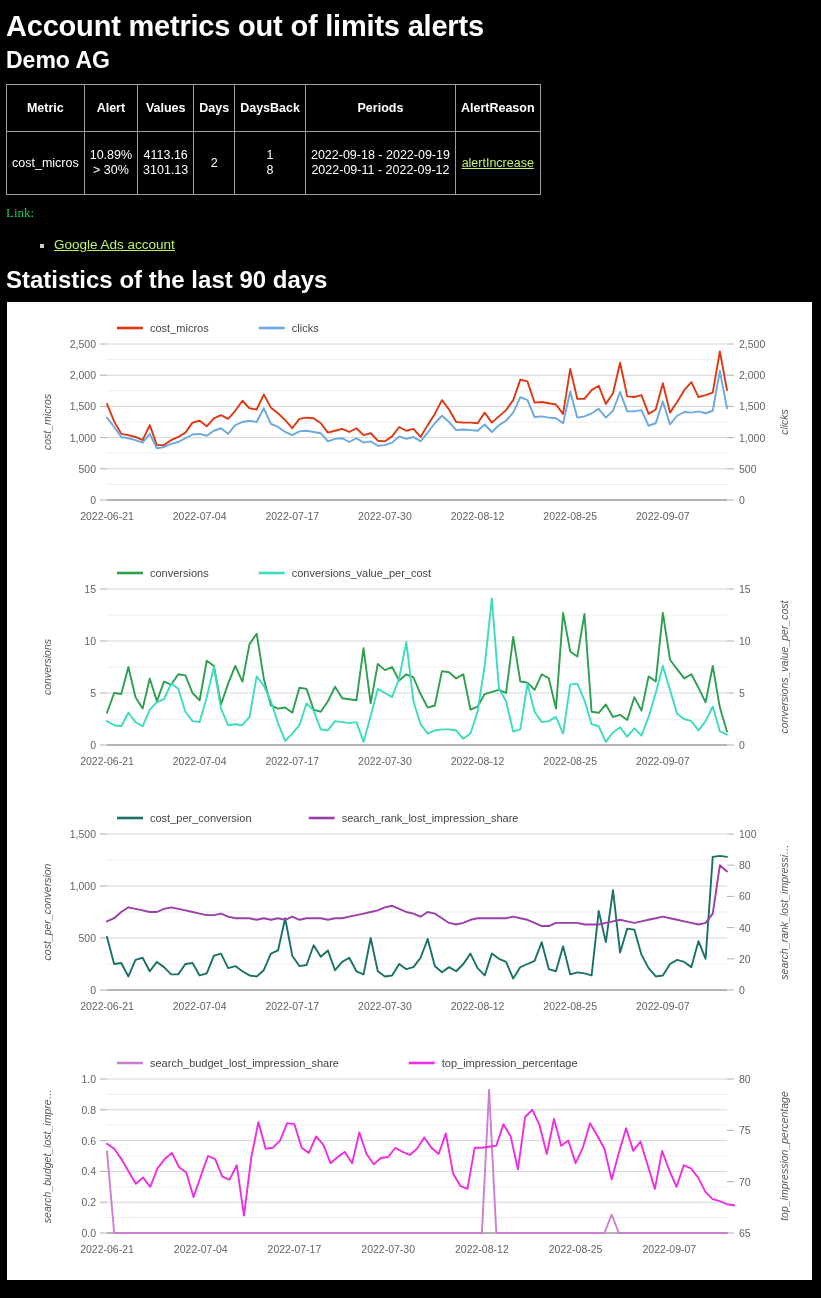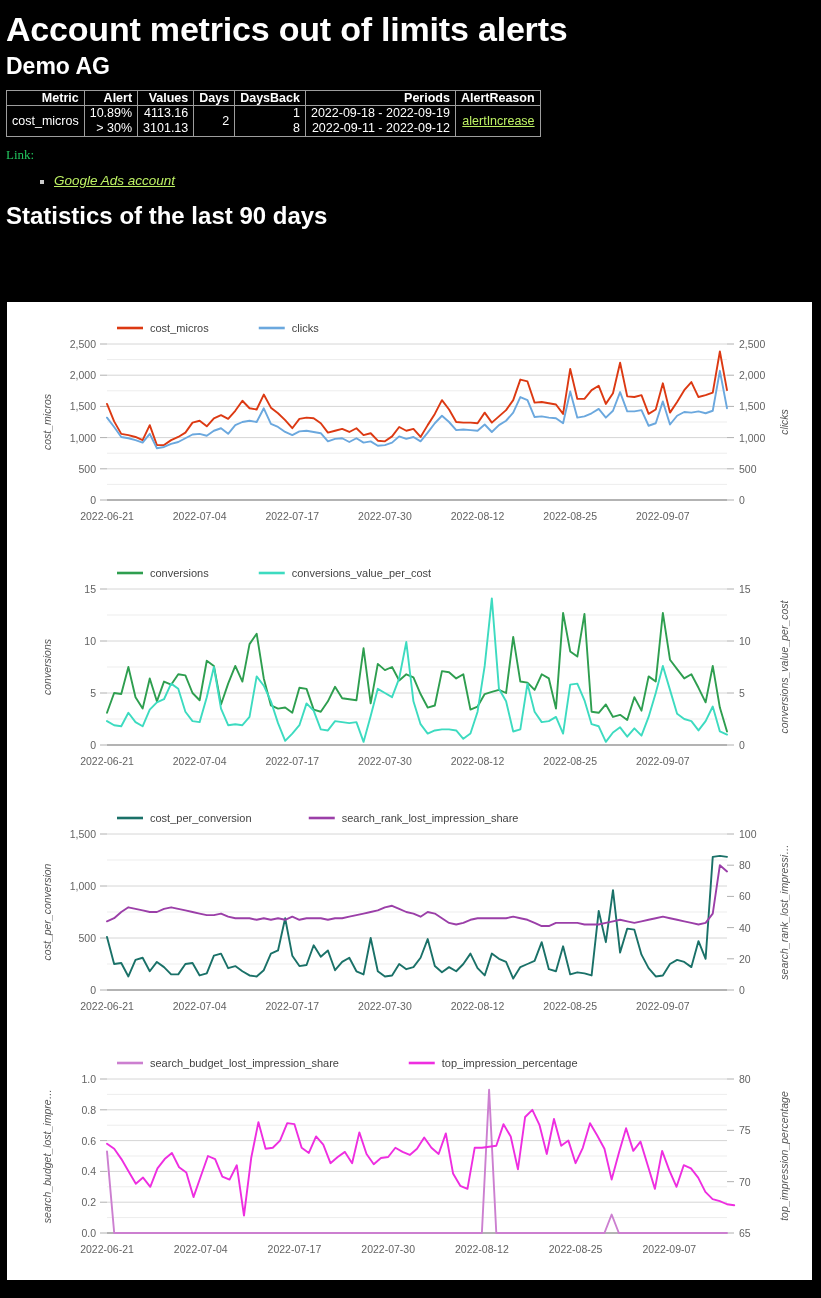--- a/index.html
+++ b/index.html
@@ -7,21 +7,21 @@
   body{
     width:821px;height:1298px;
     background:#000000;
     color:#ffffff;
     font-family:"Liberation Sans", sans-serif;
     overflow:hidden;
   }
   .page{position:relative;width:821px;height:1298px;}
 
   h1.title{
-    font-size:34px;
+    font-size:29px;
     font-weight:bold;
     margin:0;
     padding:10px 0 0 6px;
     line-height:1.15;
     letter-spacing:-0.2px;
   }
   h2.subtitle{
     font-size:23px;
     font-weight:bold;
     margin:0;
@@ -38,41 +38,40 @@
 
   table.alerts{
     border-collapse:collapse;
     margin:4px 0 0 6px;
     font-size:12.5px;
     color:#ffffff;
     background:#000000;
   }
   table.alerts th, table.alerts td{
     border:1px solid #9d9d9d;
-    padding:0 5px;
-    text-align:right;
+    padding:16px 5px;
+    text-align:center;
     vertical-align:middle;
     white-space:nowrap;
   }
   table.alerts th{font-weight:bold;font-size:12.5px;}
   td.metric-cell{text-align:left;}
   .two-line{line-height:1.22;}
   a.link{color:#bef264;text-decoration:underline;}
 
   .link-label{
     font-size:13px;
     padding:10px 0 0 6px;
     color:#22c55e;
     font-family:Liberation Serif, serif;
   }
   ul.link-list{
-    margin:10px 0 0 0;
+    margin:16px 0 0 0;
     padding-left:40px;
     list-style:none;
-    font-style:italic;
   }
   ul.link-list li{
     font-size:13.5px;
     position:relative;
     padding-left:14px;
   }
   ul.link-list li:before{
     content:"";
     position:absolute;
     left:0;top:7px;

